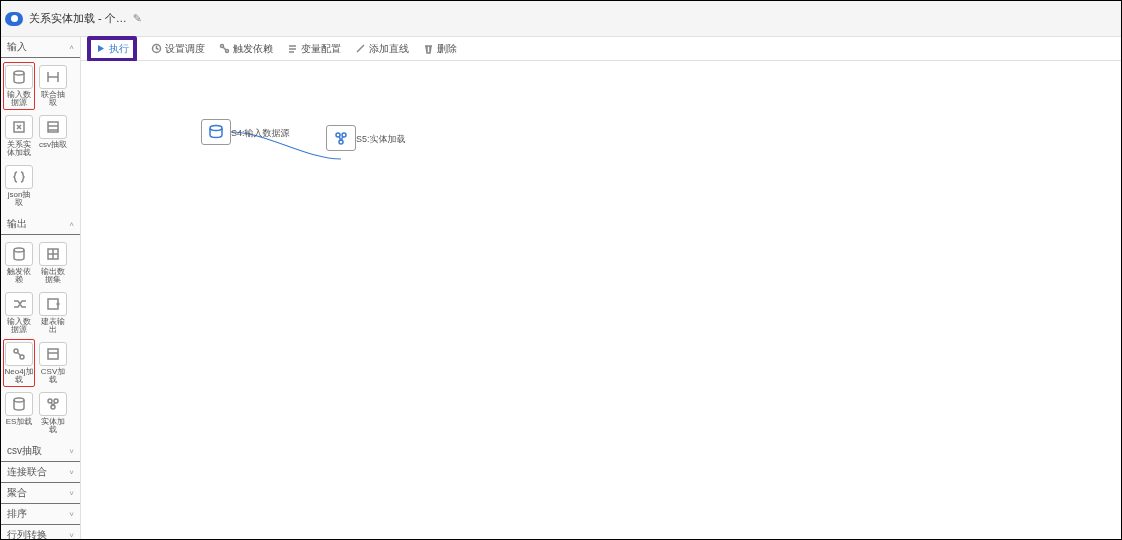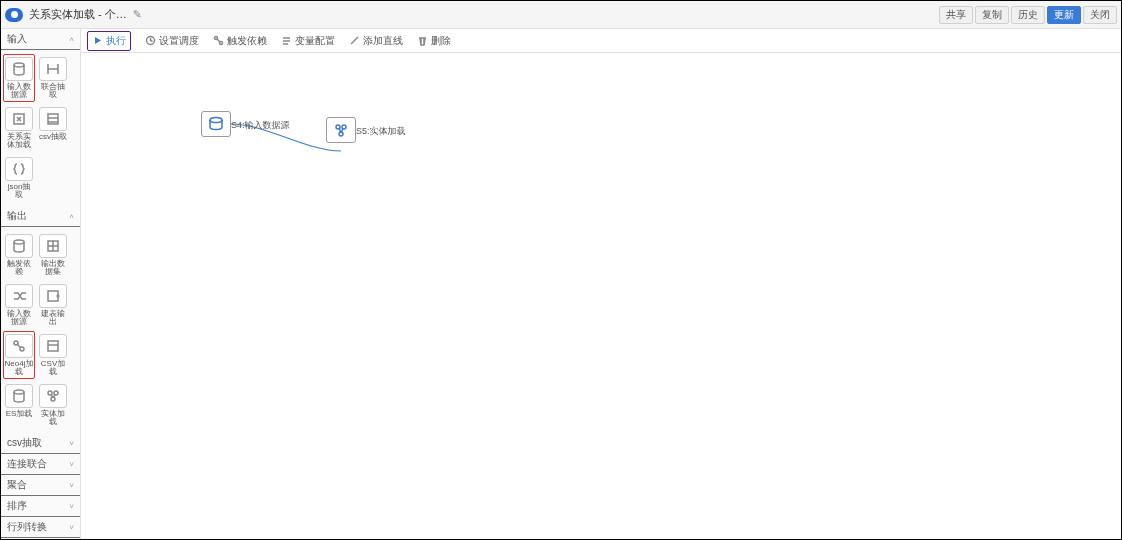--- a/index.html
+++ b/index.html
@@ -7,21 +7,21 @@
     font-family: "Microsoft YaHei", Arial, sans-serif;
     font-size: 12px;
     color: #333;
     width: 1122px;
     height: 540px;
     border: 1px solid #000;
     overflow: hidden;
     background: #fff;
   }
   .top-bar {
-    height: 28px;
+    height: 36px;
     background: #f5f5f5;
     border-bottom: 1px solid #e0e0e0;
     display: flex;
     align-items: center;
     padding: 0 4px;
   }
   .cloud-icon {
     width: 18px; height: 14px;
     background: #2b6cd6;
     border-radius: 7px;
@@ -79,21 +79,21 @@
     height: 24px; border-bottom: 1px solid #e0e0e0;
     display: flex; align-items: center; padding: 0 6px; gap: 14px;
     background: #fff;
   }
   .tb-item {
     display: flex; align-items: center; gap: 3px;
     font-size: 10px; color: #555; cursor: pointer;
   }
   .tb-item svg { width: 11px; height: 11px; stroke: #888; fill: none; stroke-width: 1.5; }
   .tb-item.highlighted {
-    border: 1px solid #4c1d95; border-radius: 2px; padding: 2px 4px;
+    border: 4px solid #4c1d95; border-radius: 2px; padding: 2px 4px;
   }
   .tb-item.highlighted .lbl { color: #3a7bd5; }
   .tb-item.highlighted svg { stroke: #3a7bd5; }
 
   .canvas-wrap { flex: 1; display: flex; flex-direction: column; }
   .canvas { flex: 1; position: relative; background: #fff; overflow: hidden; }
 
   .node {
     position: absolute; display: flex; align-items: center;
   }
@@ -106,27 +106,20 @@
 
   .edge { position: absolute; pointer-events: none; }
 </style>
 </head>
 <body>
 
 <div class="top-bar">
   <div class="cloud-icon"></div>
   <span class="title-text">关系实体加载 - 个…</span>
   <span class="edit-icon">✎</span>
-  <div class="top-right-buttons">
-    <button class="top-btn">共享</button>
-    <button class="top-btn">复制</button>
-    <button class="top-btn">历史</button>
-    <button class="top-btn primary">更新</button>
-    <button class="top-btn">关闭</button>
-  </div>
 </div>
 
 <div class="main">
 
   <div class="sidebar">
 
     <div class="cat-header">
       <span>输入</span>
       <span class="chev">˄</span>
     </div>

